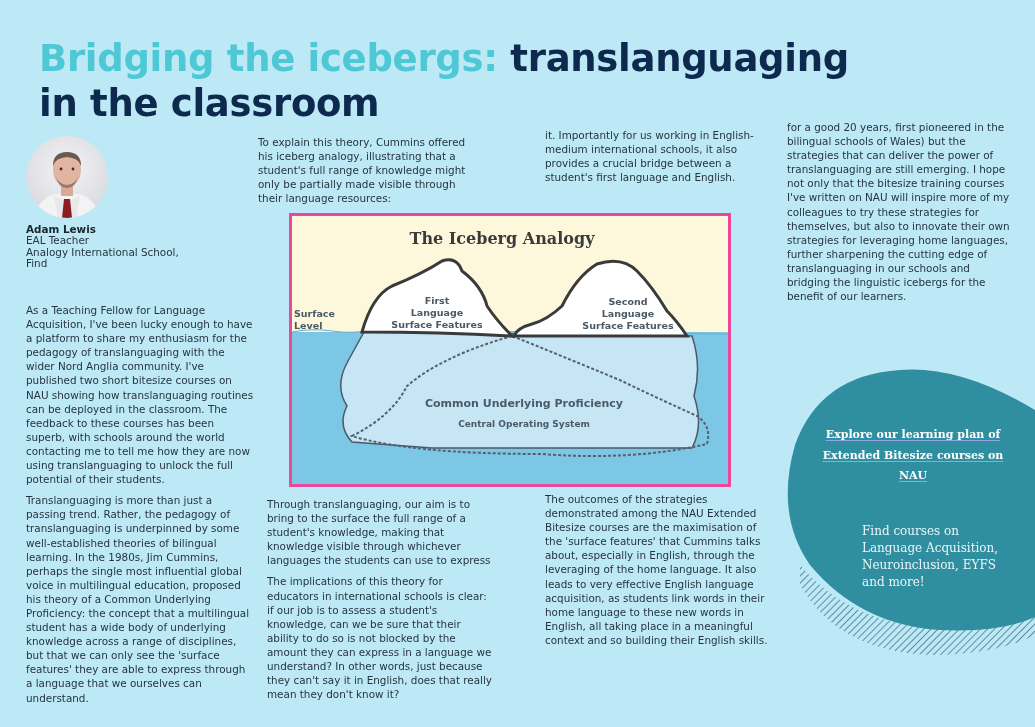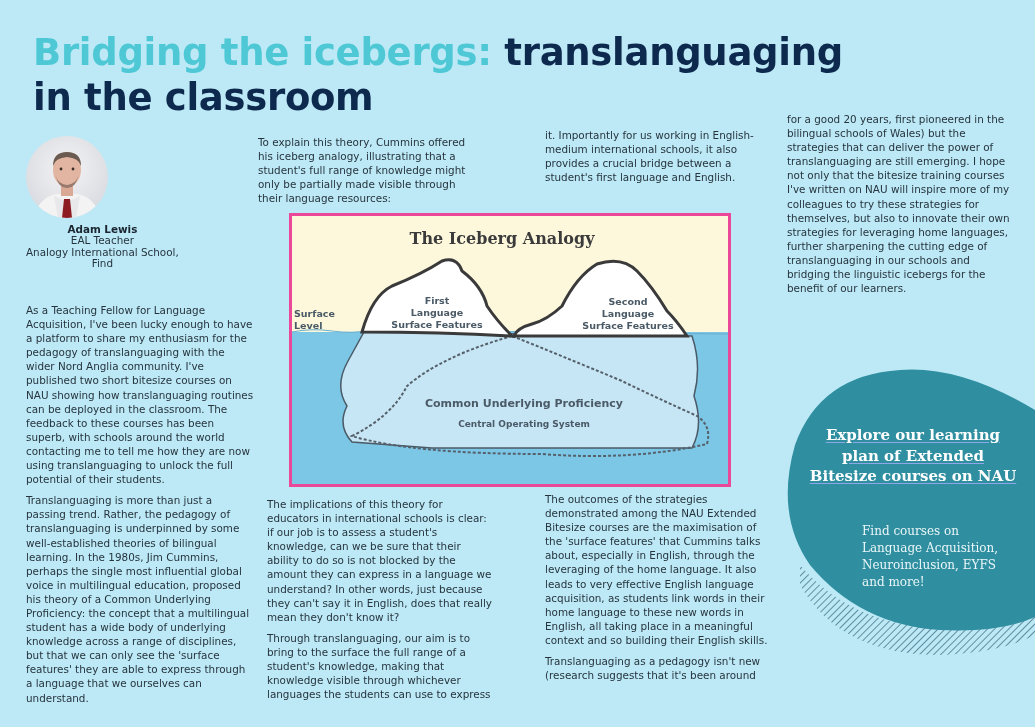--- a/index.html
+++ b/index.html
@@ -7,46 +7,46 @@
     width: 1035px; height: 727px; overflow: hidden;
     background: #bde9f6;
     font-family: "DejaVu Sans", sans-serif;
     color: #1c2a36;
     position: relative;
   }
   .title {
     position: absolute; left: 27px; top: 24px; width: 840px;
     font-family: "DejaVu Sans", sans-serif; font-weight: bold;
     font-size: 37px; line-height: 45px; letter-spacing: -0.3px;
-    margin: 6px;
+    margin: 12px;
   }
   .title .t1 { color: #4fc8d6; }
   .title .t2 { color: #0d2a4e; }
   .col {
     position: absolute;
     font-size: 10.4px; line-height: 14.1px; color: #26343e;
   }
   .col p { margin: 0 0 7px 0; }
   .avatar {
     position: absolute; left: 26px; top: 136px; width: 82px; height: 82px;
     border-radius: 50%; overflow: hidden;
     background: radial-gradient(circle at 50% 40%, #f4f4f6 0%, #dcdde2 70%, #cfd0d6 100%);
   }
-  .author { position: absolute; left: 26px; top: 224px; font-size: 10.4px; line-height: 11.4px; color: #26343e; text-align: center; }
+  .author { position: absolute; left: 26px; top: 224px; font-size: 10.4px; line-height: 11.4px; color: #26343e; }
   .author .name { font-weight: bold; color: #1a2530; }
   .figure {
     position: absolute; left: 289px; top: 213px; width: 436px; height: 268px;
     border: 3px solid #ec4899; background: #fdf8dc; overflow: hidden;
   }
   .figure svg { display: block; }
   .cta-blob { position: absolute; left: 780px; top: 355px; width: 255px; height: 300px; }
   .cta-title {
     position: absolute; left: 808px; top: 425px; width: 210px;
     text-align: center; font-family: "DejaVu Serif", serif; font-weight: bold;
-    font-size: 15px; line-height: 20.5px; color: #ffffff;
+    font-size: 11px; line-height: 20.5px; color: #ffffff;
     text-decoration: underline; text-decoration-color: #8fa6e8; text-underline-offset: 2px;
     cursor: pointer;
   }
   .cta-sub {
     position: absolute; left: 862px; top: 523px; width: 150px;
     text-align: left; font-family: "DejaVu Serif", serif;
     font-size: 12px; line-height: 17px; color: #eaf6f8;
   }
 </style>
 </head>
@@ -80,21 +80,21 @@
 </div>
 
 <div class="col" style="left:258px; top:135px; width:218px;">
   <p>To explain this theory, Cummins offered his iceberg analogy, illustrating that a student's full range of knowledge might only be partially made visible through their language resources:</p>
 </div>
 
 <div class="col" style="left:545px; top:128px; width:222px;">
   <p>it. Importantly for us working in English-medium international schools, it also provides a crucial bridge between a student's first language and English.</p>
 </div>
 
-<div class="col" style="left:787px; top:112px; width:228px;">
+<div class="col" style="left:787px; top:120px; width:228px;">
   <p>for a good 20 years, first pioneered in the bilingual schools of Wales) but the strategies that can deliver the power of translanguaging are still emerging. I hope not only that the bitesize training courses I've written on NAU will inspire more of my colleagues to try these strategies for themselves, but also to innovate their own strategies for leveraging home languages, further sharpening the cutting edge of translanguaging in our schools and bridging the linguistic icebergs for the benefit of our learners.</p>
 </div>
 
 <div class="figure">
   <svg width="436" height="268" viewBox="0 0 436 268">
     <rect x="0" y="0" width="436" height="268" fill="#fdf8dc"></rect>
     <rect x="0" y="116" width="436" height="152" fill="#7cc6e6"></rect>
     <path d="M0 116 Q20 112 40 115 Q60 118 80 114 L436 118" fill="none" stroke="#6aaed0" stroke-width="1"></path>
 
     <path d="M72 116 L400 120 Q410 150 402 180 Q412 210 400 232 L140 232 L60 226 Q45 210 55 190 Q42 170 56 145 Z" fill="#c6e6f5" stroke="#4a5a66" stroke-width="1.5"></path>
@@ -112,27 +112,26 @@
     <text x="145" y="112" text-anchor="middle" font-family="DejaVu Sans, sans-serif" font-weight="bold" font-size="9.5" fill="#4a5a66">Surface Features</text>
     <text x="336" y="89" text-anchor="middle" font-family="DejaVu Sans, sans-serif" font-weight="bold" font-size="9.5" fill="#4a5a66">Second</text>
     <text x="336" y="101" text-anchor="middle" font-family="DejaVu Sans, sans-serif" font-weight="bold" font-size="9.5" fill="#4a5a66">Language</text>
     <text x="336" y="113" text-anchor="middle" font-family="DejaVu Sans, sans-serif" font-weight="bold" font-size="9.5" fill="#4a5a66">Surface Features</text>
     <text x="232" y="191" text-anchor="middle" font-family="DejaVu Sans, sans-serif" font-weight="bold" font-size="11" fill="#4a5a66">Common Underlying Proficiency</text>
     <text x="232" y="211" text-anchor="middle" font-family="DejaVu Sans, sans-serif" font-weight="bold" font-size="9" fill="#4a5a66">Central Operating System</text>
   </svg>
 </div>
 
 <div class="col" style="left:267px; top:497px; width:228px;">
+  <p>Through translanguaging, our aim is to bring to the surface the full range of a student's knowledge, making that knowledge visible through whichever languages the students can use to express</p>
   <p>The implications of this theory for educators in international schools is clear: if our job is to assess a student's knowledge, can we be sure that their ability to do so is not blocked by the amount they can express in a language we understand? In other words, just because they can't say it in English, does that really mean they don't know it?</p>
-  <p>Through translanguaging, our aim is to bring to the surface the full range of a student's knowledge, making that knowledge visible through whichever languages the students can use to express</p>
 </div>
 
 <div class="col" style="left:545px; top:492px; width:228px;">
   <p>The outcomes of the strategies demonstrated among the NAU Extended Bitesize courses are the maximisation of the 'surface features' that Cummins talks about, especially in English, through the leveraging of the home language. It also leads to very effective English language acquisition, as students link words in their home language to these new words in English, all taking place in a meaningful context and so building their English skills.</p>
-  <p>Translanguaging as a pedagogy isn't new (research suggests that it's been around</p>
 </div>
 
 <svg class="cta-blob" viewBox="0 0 255 300">
   <defs>
     <pattern id="hatch" width="5" height="5" patternUnits="userSpaceOnUse" patternTransform="rotate(45)">
       <line x1="0" y1="0" x2="0" y2="5" stroke="#5f8ea0" stroke-width="2"></line>
     </pattern>
   </defs>
   <path d="M20 230 Q60 300 160 300 Q220 298 255 280 L255 250 Q200 275 150 272 Q70 268 20 210 Z" fill="url(#hatch)"></path>
   <path d="M255 55 Q180 10 120 15 Q40 20 15 90 Q-5 160 30 210 Q80 270 160 275 Q220 278 255 262 Z" fill="#2f8fa0"></path>

